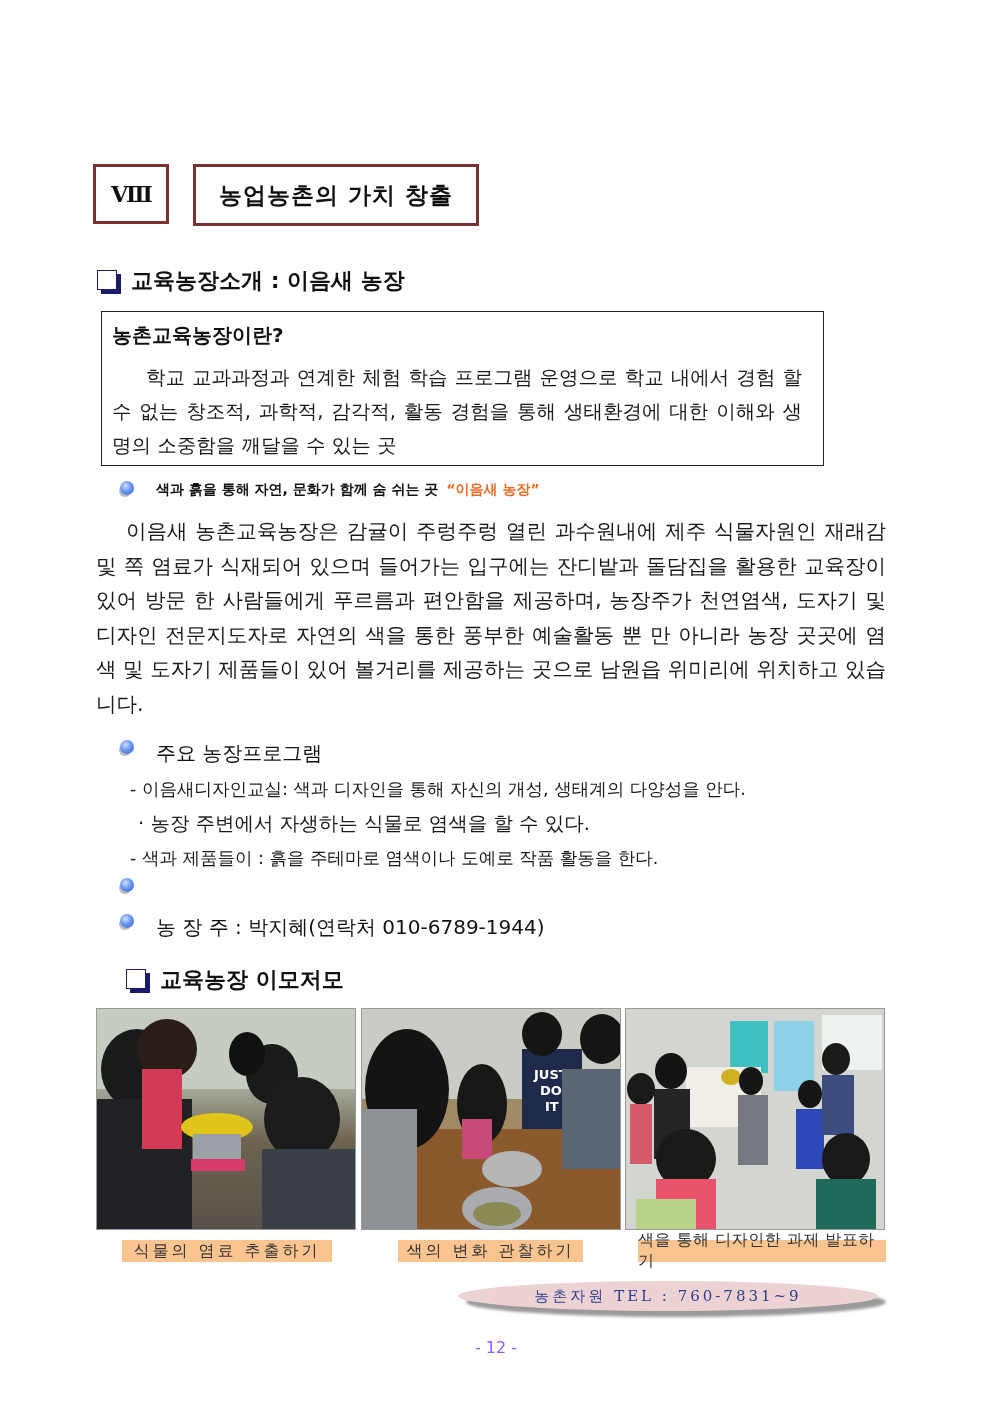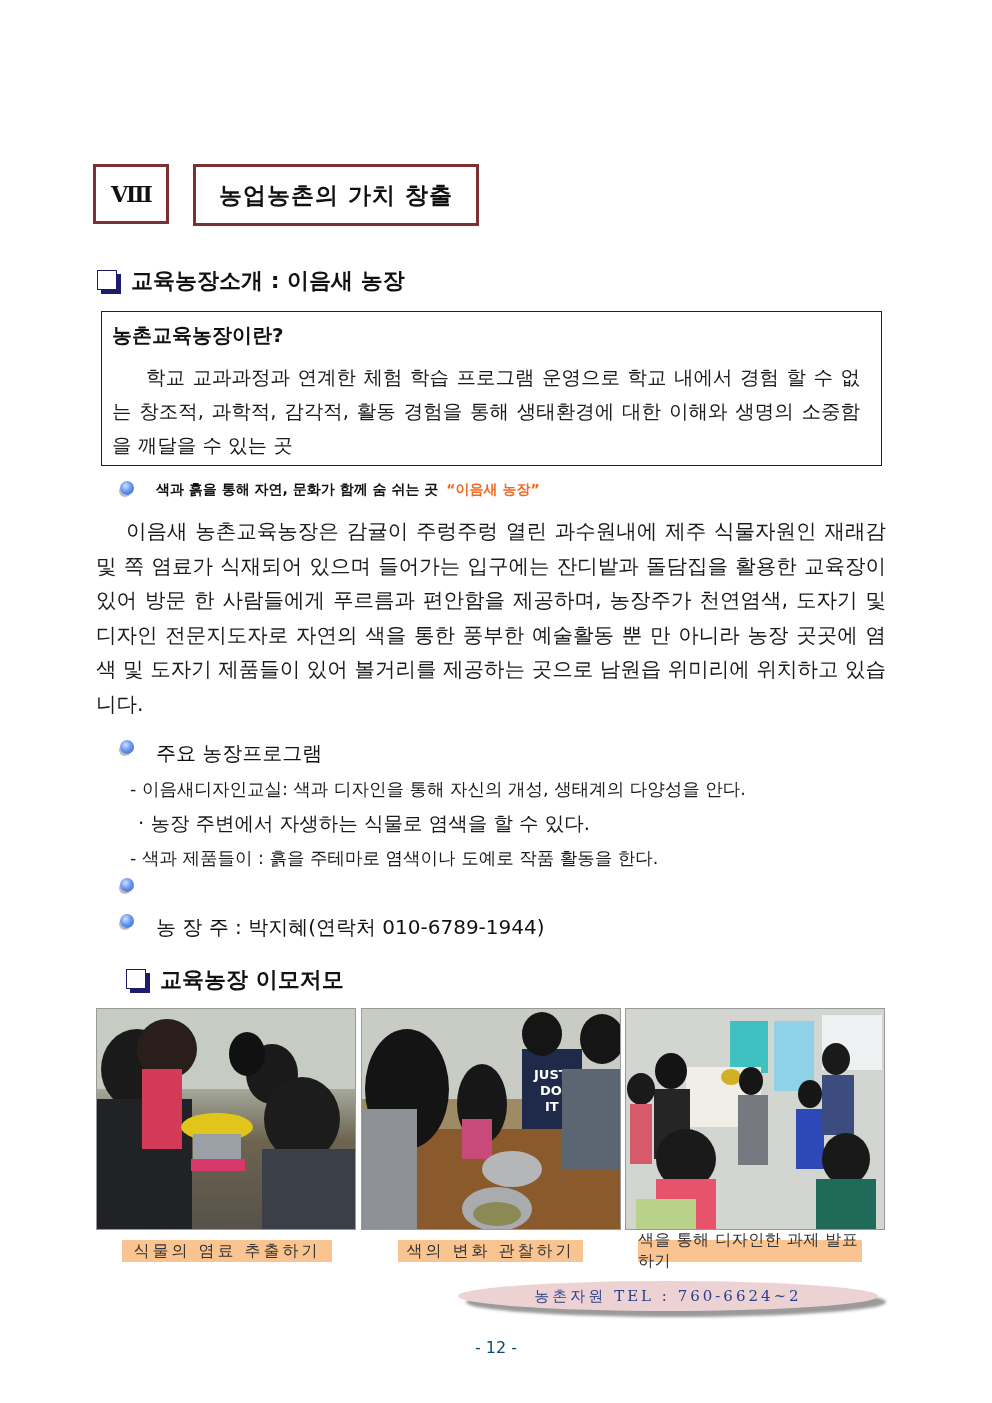--- a/index.html
+++ b/index.html
@@ -15,21 +15,21 @@
                 box-sizing:border-box; display:flex; align-items:center; justify-content:center;
                 font-size:23px; font-weight:bold; letter-spacing:1px; }
 
   
   .sec { display:flex; align-items:center; font-size:22px; font-weight:bold; }
   .chk { width:22px; height:22px; position:relative; margin-right:12px; }
   .chk .back { position:absolute; left:4px; top:4px; width:20px; height:20px; background:#1c1c6e; }
   .chk .front { position:absolute; left:0; top:0; width:18px; height:18px; background:#fff; border:1px solid #1c1c6e; }
 
   
-  .defbox { left:101px; top:311px; width:781px; height:155px; border:1px solid #222; box-sizing:border-box;
+  .defbox { left:101px; top:311px; width:723px; height:155px; border:1px solid #222; box-sizing:border-box;
             padding:10px 21px 0 10px; }
   .defbox .h { font-size:20px; font-weight:bold; margin-bottom:6px; }
   .defbox .p { font-size:19.5px; line-height:34px; text-align:justify; color:#1a1a1a;margin-top:12px; }
   .defbox .p .ind { display:inline-block; width:34px; }
 
   
   .bul { display:inline-block; width:14px; height:14px; border-radius:50%;
          background:radial-gradient(circle at 40% 35%, #cfe0ff 0%, #6a96f0 45%, #2f5cc8 100%);
          box-shadow:-2px 3px 0 -1px #bbb; vertical-align:middle; }
 
@@ -47,21 +47,21 @@
   
   .photo { top:1008px; height:222px; border:1px solid #999; box-sizing:border-box; overflow:hidden; }
   .cap { top:1240px; height:22px; background:#f9c48f; font-size:16px; color:#333;
          display:flex; align-items:center; justify-content:center; letter-spacing:3px;
          font-family:"DejaVu Serif",serif; }
 
   .tel { left:458px; top:1281px; width:420px; height:30px; border-radius:50%;
          background:#ecd2d3; box-shadow:8px 6px 3px #9a9a9a;
          display:flex; align-items:center; justify-content:center;
          font-size:15px; color:#2b3f8c; letter-spacing:3px; font-family:"DejaVu Serif",serif; }
-  .page-no { left:440px; top:1338px; width:112px; text-align:center; font-size:16px; color:#0c4a6e; }
+  .page-no { left:440px; top:1338px; width:112px; text-align:center; font-size:16px; color:#8b5cf6; }
 </style>
 </head>
 <body>
 
 <div class="abs chap-num">Ⅷ</div>
 <div class="abs chap-title">농업농촌의 가치 창출</div>
 
 <div class="abs sec" style="left:97px; top:266px;">
   <div class="chk">
       <div class="back"></div>
@@ -164,17 +164,17 @@
     <ellipse cx="60" cy="150" rx="30" ry="30" fill="#1a1a1a"></ellipse>
     <rect x="30" y="170" width="60" height="52" fill="#e8536c"></rect>
     <ellipse cx="220" cy="150" rx="24" ry="26" fill="#191919"></ellipse>
     <rect x="190" y="170" width="60" height="52" fill="#1f6a58"></rect>
     <rect x="10" y="190" width="60" height="32" fill="#b8d28a"></rect>
   </svg>
 </div>
 
 <div class="abs cap" style="left:122px; width:210px;">식물의 염료 추출하기</div>
 <div class="abs cap" style="left:398px; width:185px;">색의 변화 관찰하기</div>
-<div class="abs cap" style="left:638px; width:224px; letter-spacing:0.5px;">색을 통해 디자인한 과제 발표하기</div>
+<div class="abs cap" style="left:638px; width:248px; letter-spacing:0.5px;">색을 통해 디자인한 과제 발표하기</div>
 
-<div class="abs tel">농촌자원  TEL : 760-6624~2</div>
+<div class="abs tel">농촌자원  TEL : 760-7831~9</div>
 
 <div class="abs page-no">- 12 -</div>
 
 </body></html>

